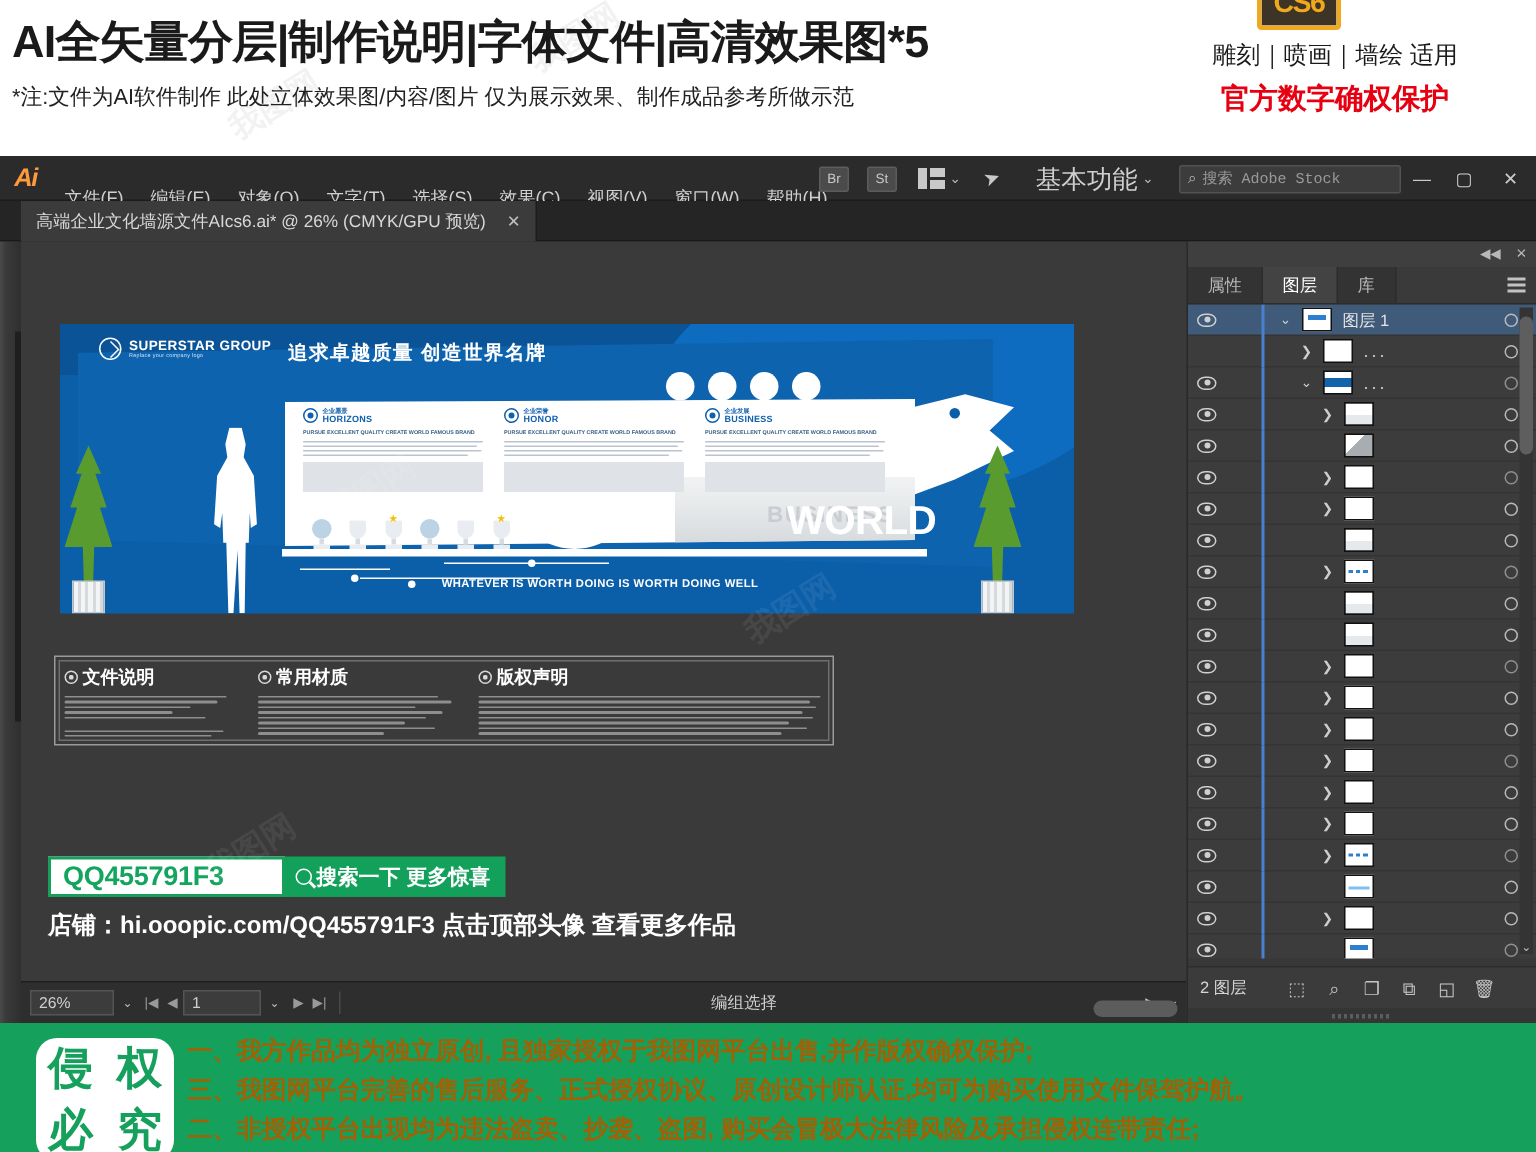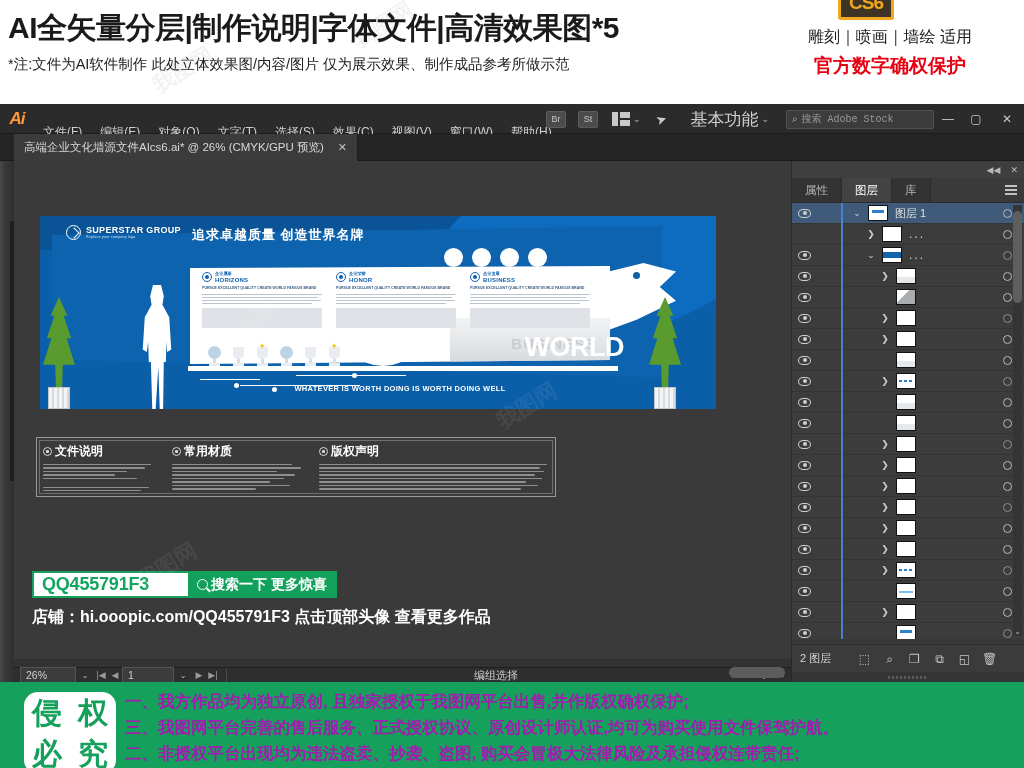--- a/index.html
+++ b/index.html
@@ -290,21 +290,21 @@
     position:relative; margin-right:3px;
   }
   .qq-search .mag::after{content:'';position:absolute;right:-4px;bottom:-2px;width:5px;height:1.7px;
     background:#fff;transform:rotate(45deg);}
   .qq-shop {
     margin-top: 9px; font-size: 16px; font-weight: bold; color: #ffffff; white-space: nowrap;
   }
 
   
   .statusbar {
-    position: absolute; left: 14px; bottom: 0; right: 233px; height: 15px;
+    position: absolute; left: 14px; bottom: 0; right: 233px; height: 28px;
     background: #2e2e2e; border-top: 1px solid #1e1e1e;
     display: flex; align-items: center;
   }
   .sb-cell {
     height: 17px; display:flex; align-items:center; justify-content:center;
     font-size: 10.5px; color: #cfcfcf;
   }
   .sb-zoom { width: 56px; background:#3c3c3c; border:1px solid #545454; margin-left:6px;
     justify-content: flex-start; padding-left:5px; }
   .sb-drop { width: 18px; font-size:8px; color:#bdbdbd; }
@@ -417,21 +417,21 @@
     position: absolute; left: 24px; top: 692px; width: 92px; height: 82px;
     background: #ffffff; border-radius: 14px;
     display: grid; grid-template-columns: 1fr 1fr; grid-template-rows: 1fr 1fr;
     align-items: center; justify-items: center; overflow: hidden;
   }
   .stamp span { font-size: 30px; font-weight: bold; color: #15a05c; line-height: 1; }
   .banner-lines {
     position: absolute; left: 125px; top: 688px; width: 890px;
   }
   .bline {
-    font-size: 16.5px; font-weight: bold; color: #a21caf;
+    font-size: 16.5px; font-weight: bold; color: #a16207;
     line-height: 26px; white-space: nowrap;
   }
 
   
   .wm {
     position: absolute; color: rgba(255,255,255,0.07);
     font-size: 22px; font-weight: bold; transform: rotate(-32deg);
     pointer-events: none; white-space: nowrap;
   }
   .wm.dark { color: rgba(0,0,0,0.05); }

